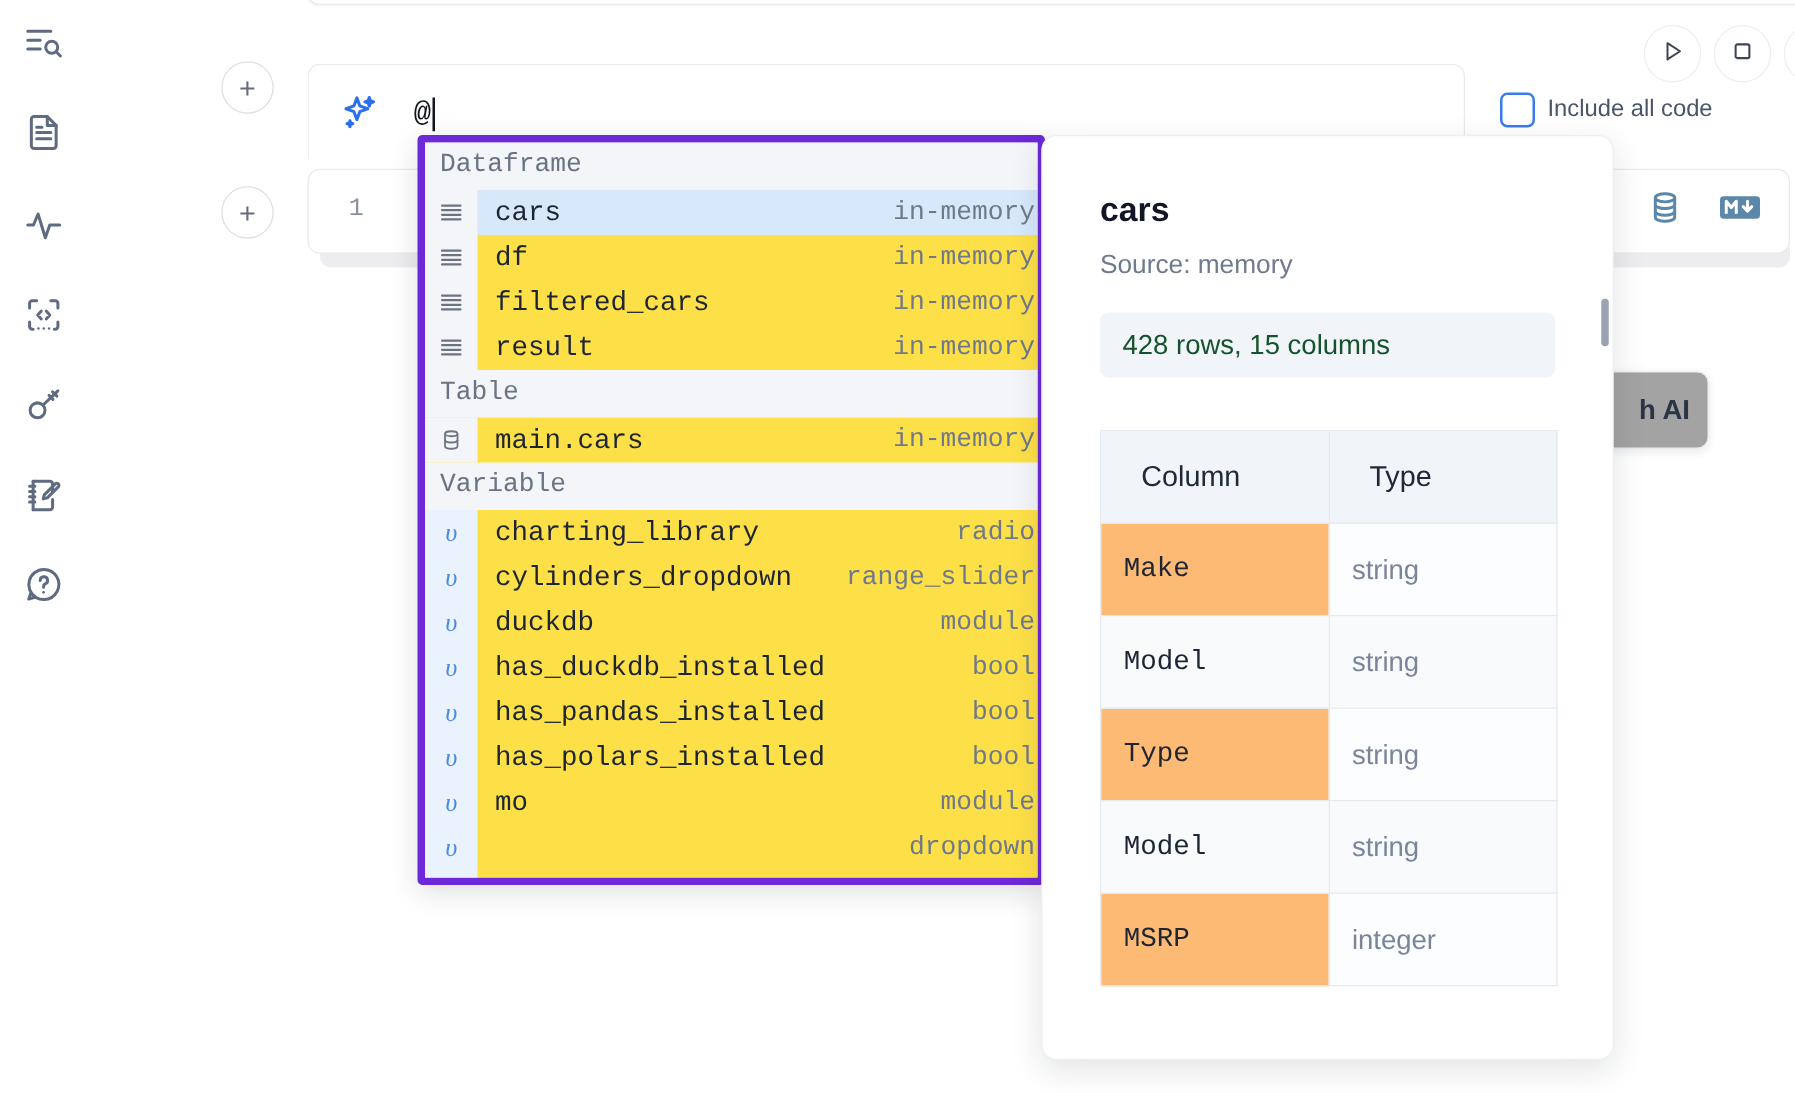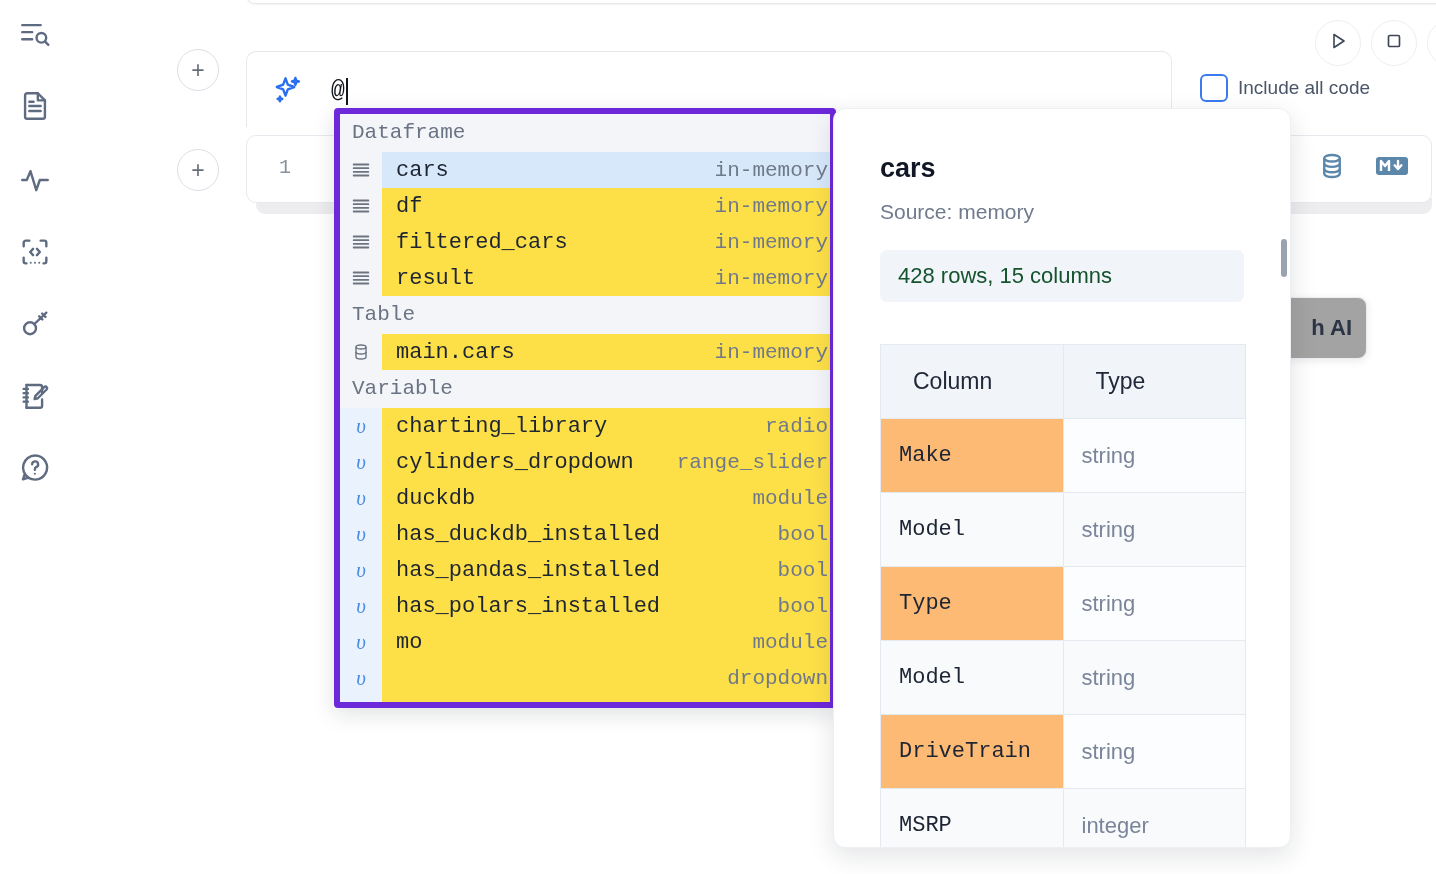--- a/index.html
+++ b/index.html
@@ -430,24 +430,20 @@
             </tr>
             <tr>
               <td class="col">Type</td>
               <td class="typ">string</td>
             </tr>
             <tr>
               <td class="col">Model</td>
               <td class="typ">string</td>
             </tr>
             <tr>
-              <td class="col">DriveTrain</td>
-              <td class="typ">string</td>
-            </tr>
-            <tr>
               <td class="col">MSRP</td>
               <td class="typ">integer</td>
             </tr>
           </tbody>
       </table>
     </div>
     <div class="detail-scroll"></div>
   </div>
 
 </div>

